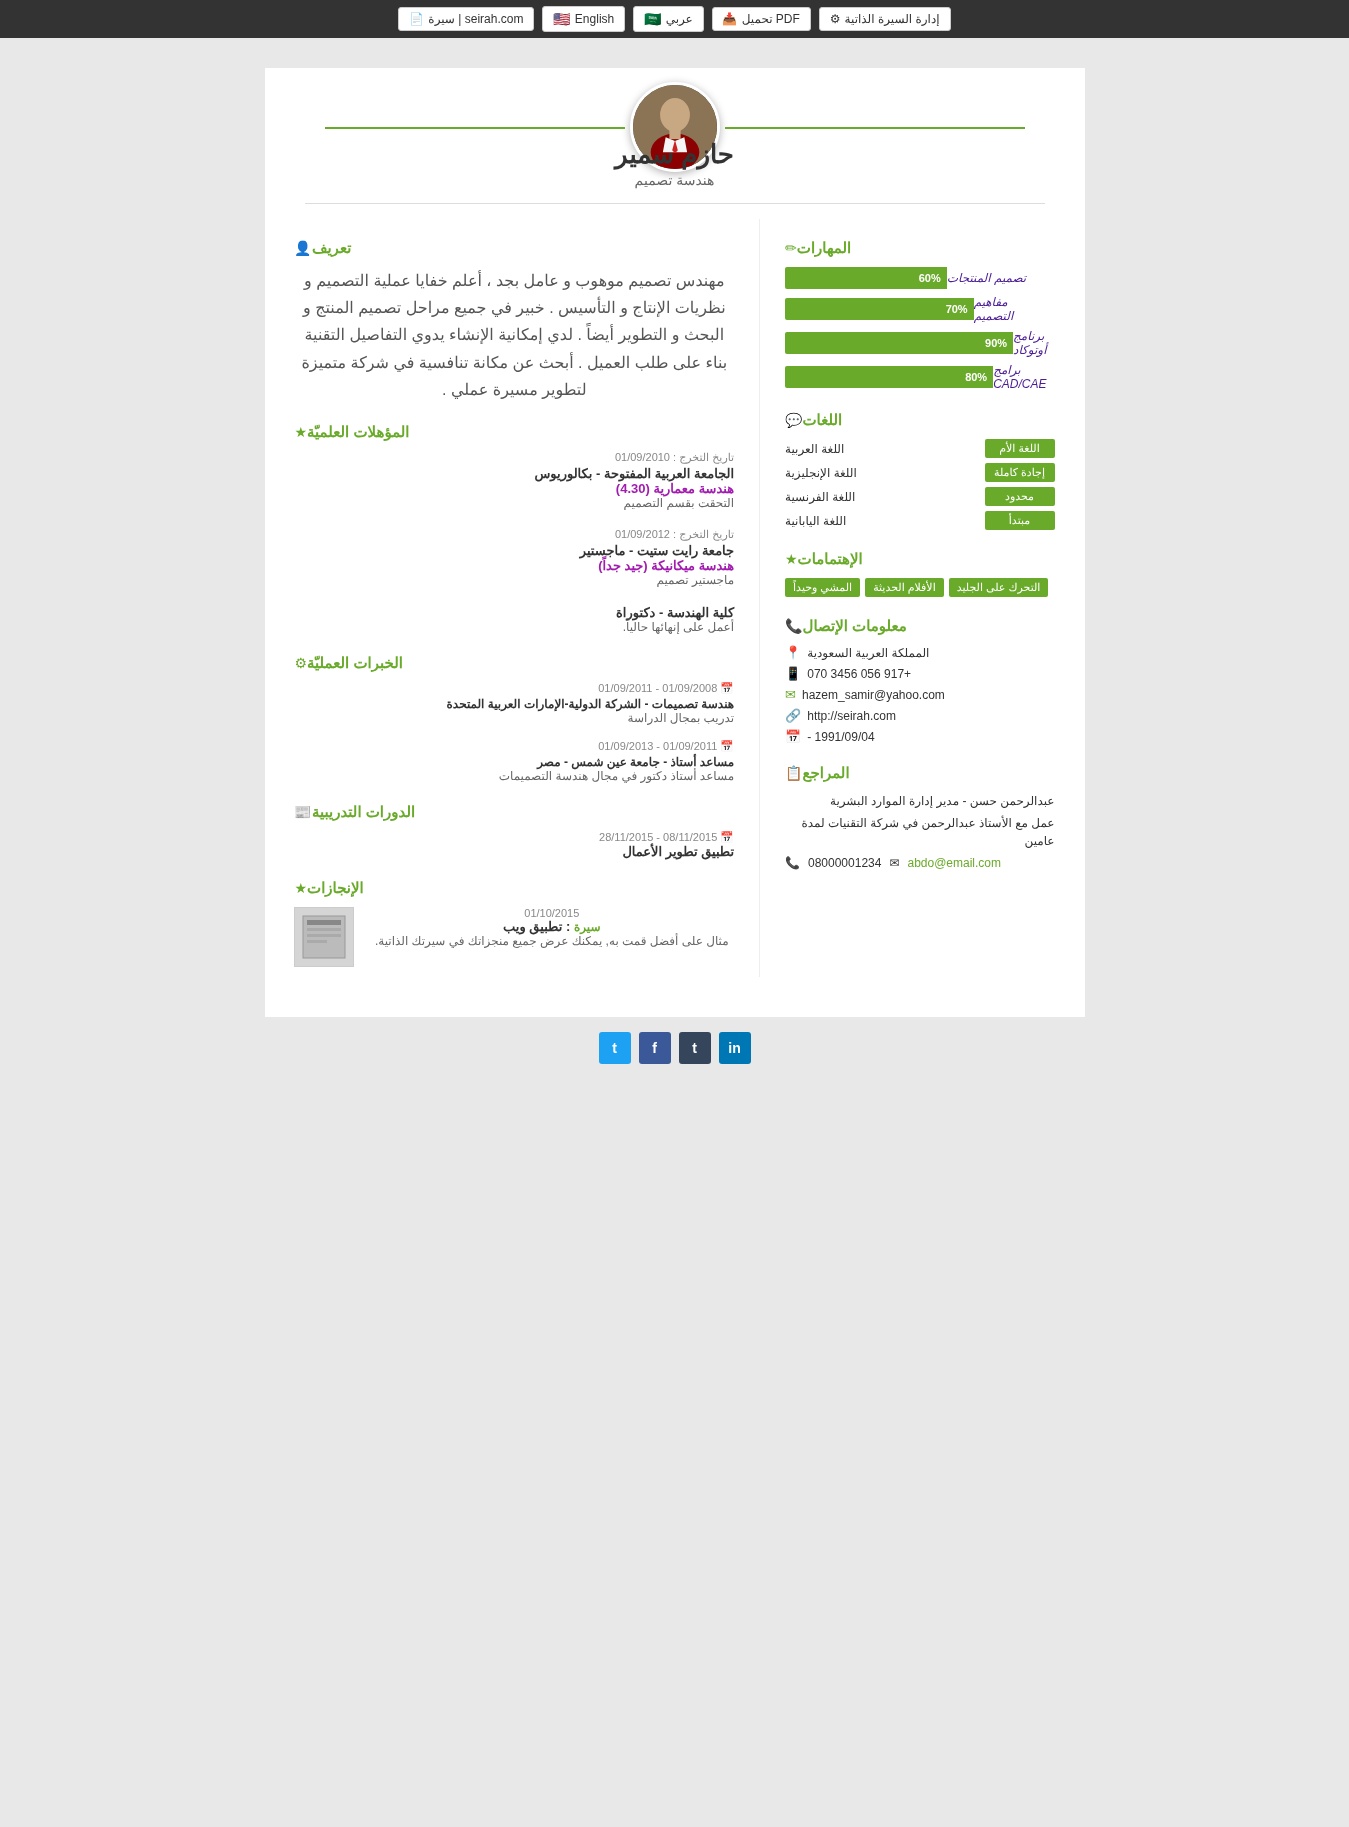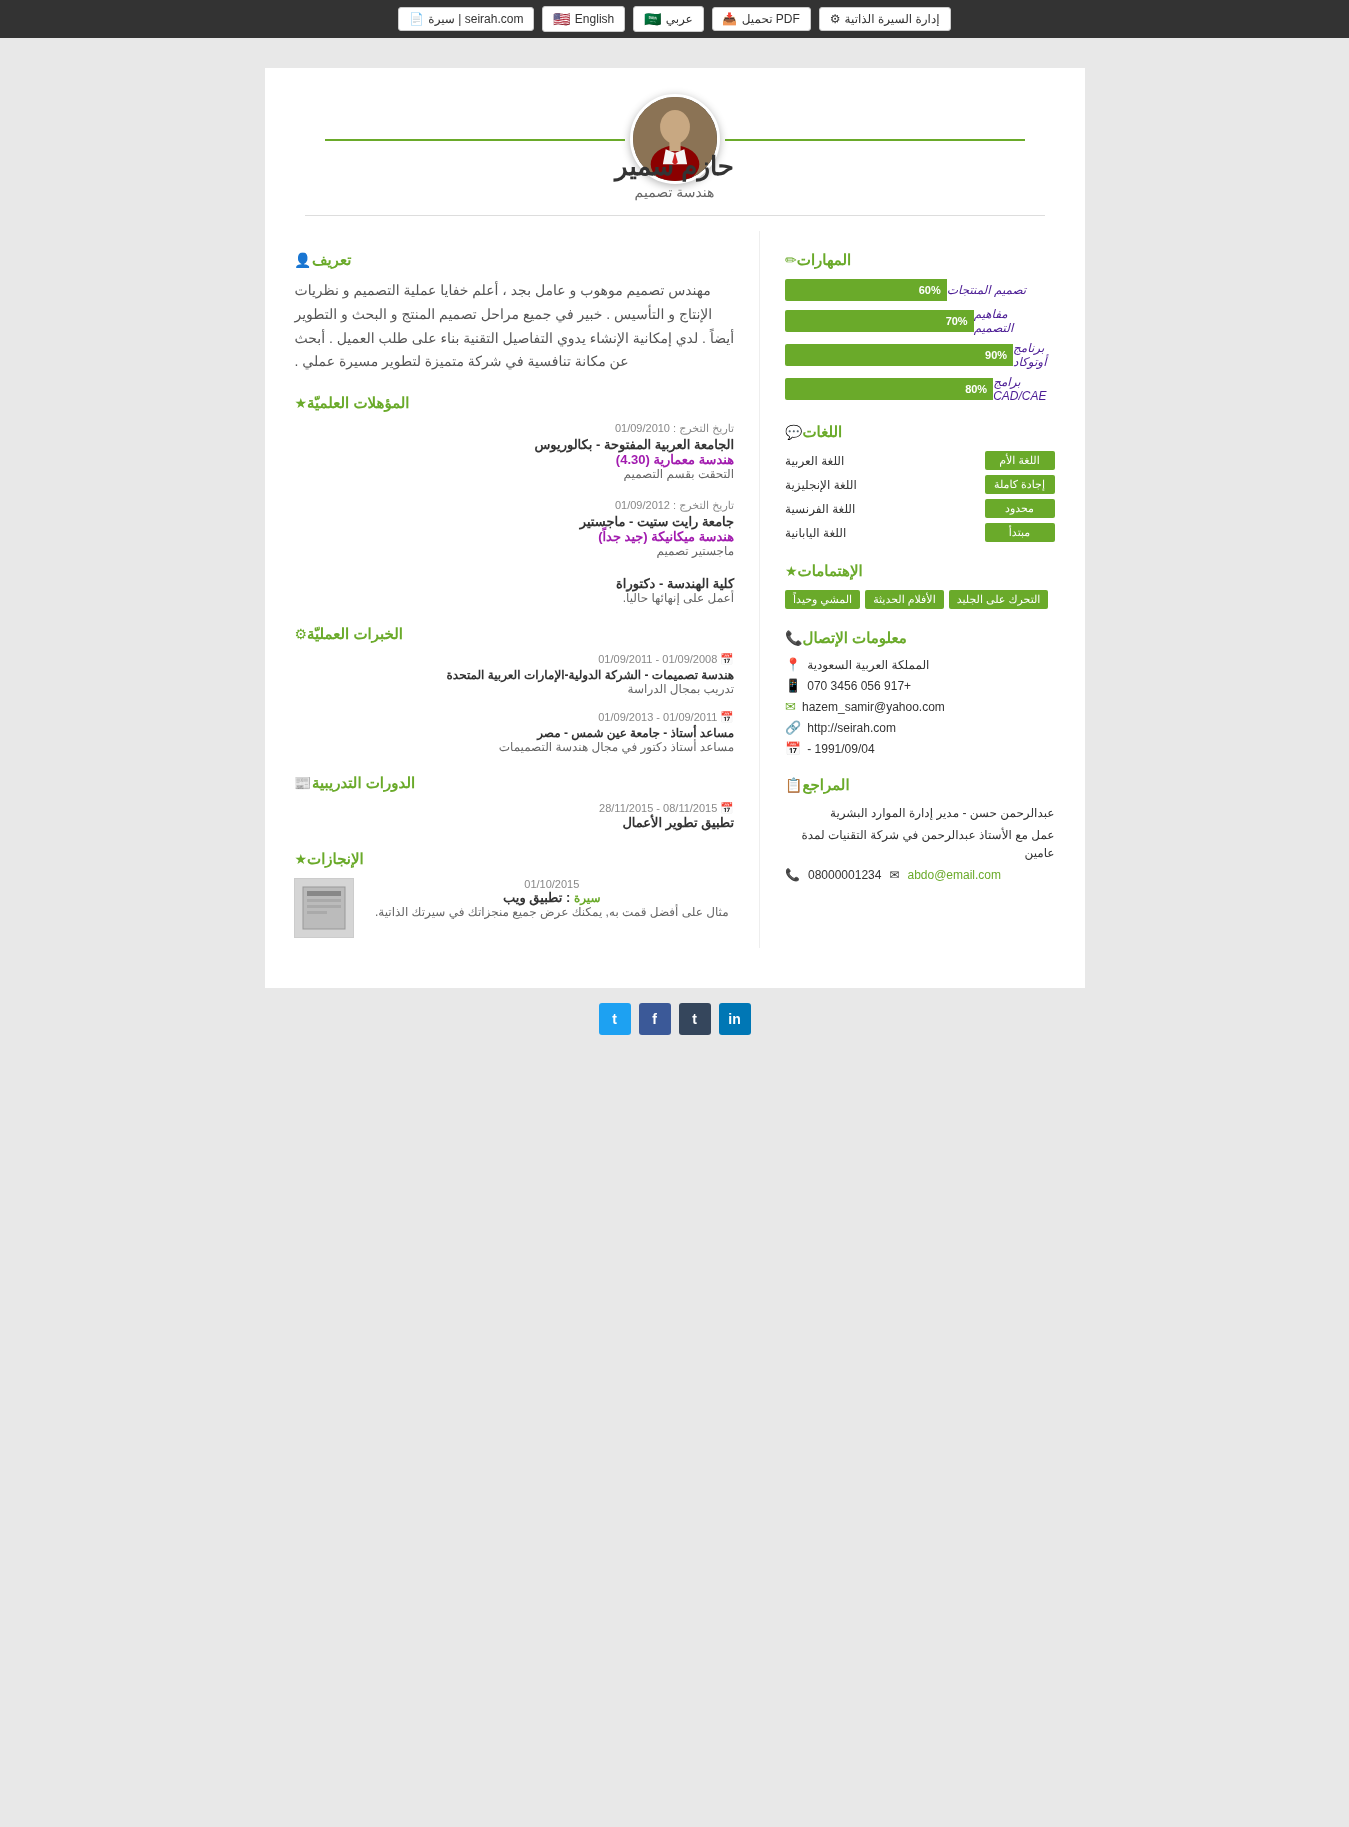--- a/index.html
+++ b/index.html
@@ -40,21 +40,21 @@
       max-width: 820px;
       margin: 30px auto;
       background: #fff;
       position: relative;
     }
 
     
     .profile-header {
       background: #fff;
       text-align: center;
-      padding-top: 16px;
+      padding-top: 4px;
       position: relative;
     }
     .profile-avatar-wrapper {
       display: flex;
       justify-content: center;
       padding-top: 10px;
     }
     .profile-avatar {
       width: 90px;
       height: 90px;
@@ -254,24 +254,24 @@
     .reference-contact {
       display: flex;
       align-items: center;
       justify-content: flex-end;
       gap: 8px;
       margin-top: 4px;
     }
 
     
     .intro-text {
-      font-size: 14px;
+      font-size: 16px;
       line-height: 1.7;
       color: #555;
-      text-align: left;
+      text-align: center;
       direction: rtl;
     }
 
     
     .edu-item {
       margin-bottom: 18px;
       direction: rtl;
       text-align: right;
     }
     .edu-date {

